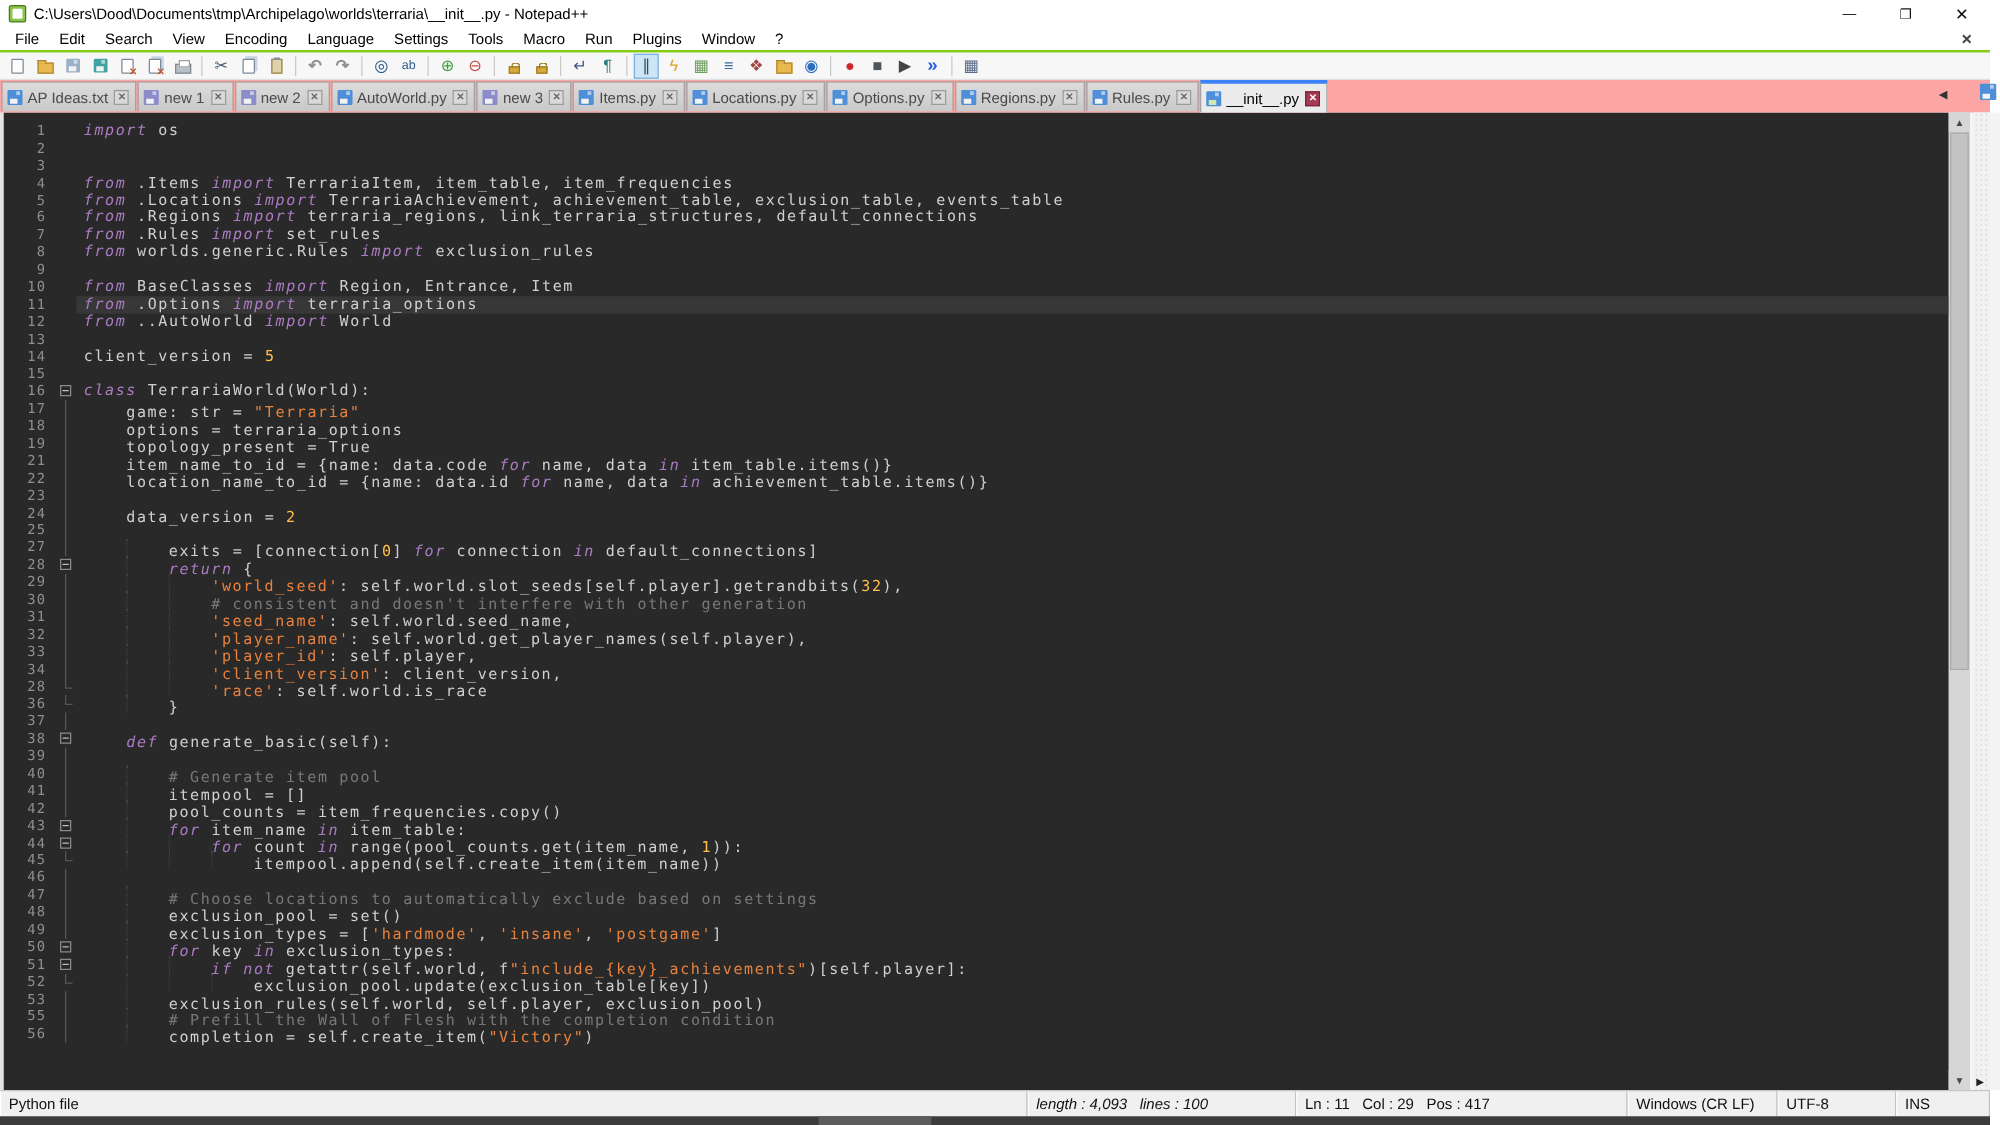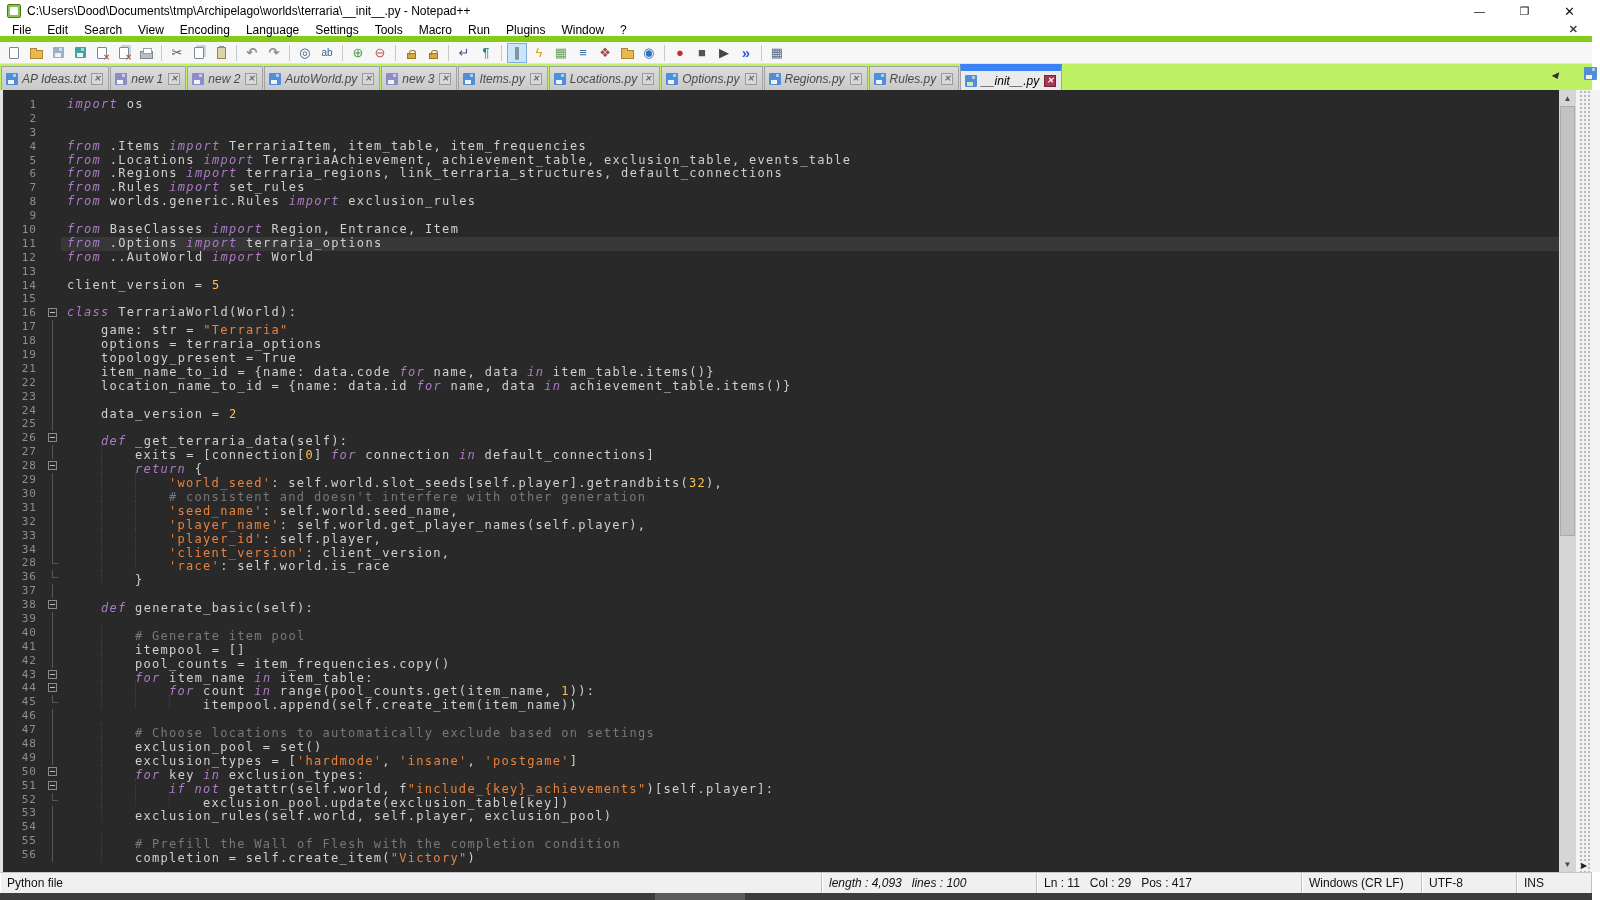--- a/index.html
+++ b/index.html
@@ -10,21 +10,21 @@
   
   .titlebar { height:22px; background:#ffffff; display:flex; align-items:center; flex:none; }
   .npp-icon { width:14px; height:14px; margin:0 6px 0 7px; background:#8ac24a; border:1px solid #4c7a22; border-radius:2px; position:relative; flex:none;}
   .npp-icon::after { content:""; position:absolute; left:2px; top:2px; width:8px; height:8px; background:#fff; border-radius:1px;}
   .title-text { font-size:12px; color:#000; white-space:nowrap; }
   .win-controls { margin-left:auto; display:flex; height:100%; }
   .win-btn { width:45px; height:100%; display:flex; align-items:center; justify-content:center; font-size:11px; color:#111; }
   .win-btn.close { font-size:13px; }
 
   
-  .menubar { height:20px; background:#ffffff; display:flex; align-items:center; padding-left:4px; position:relative; flex:none; border-bottom:6px solid #84cc16;}
+  .menubar { height:20px; background:#ffffff; display:flex; align-items:center; padding-left:4px; position:relative; flex:none; border-bottom:2px solid #84cc16;}
   .menu-item { font-size:12px; color:#000; padding:2px 8px; }
   .menu-doc-x { position:absolute; right:14px; font-size:11px; font-weight:bold; color:#444; }
 
   
   .toolbar { height:22px; background:#f7f7f7; border-bottom:1px solid #e2e2e2; display:flex; align-items:center; padding-left:3px; flex:none; }
   .tbtn { width:20px; height:20px; display:flex; align-items:center; justify-content:center; font-size:13px; margin:0 1px; position:relative; border:1px solid transparent; }
   .tbtn.active { background:#cde6f7; border:1px solid #7ab0dd; }
   .tsep { width:1px; height:16px; background:#c9c9c9; margin:0 4px; }
   .i-page { width:10px; height:12px; background:#fdfdfd; border:1px solid #7a8a9a; border-radius:1px; }
   .i-page.shadow { box-shadow:2px -2px 0 0 #c9d5e1; }
@@ -35,23 +35,23 @@
   .i-floppy::before { content:""; position:absolute; left:2px; bottom:1px; width:6px; height:4px; background:#f2f2f2; }
   .i-floppy::after { content:""; position:absolute; right:2px; top:1px; width:3px; height:3px; background:rgba(255,255,255,.55); }
   .i-printer { width:13px; height:8px; background:#b9bfc7; border:1px solid #82888f; position:relative; margin-top:5px;}
   .i-printer::before { content:""; position:absolute; left:2px; top:-4px; width:7px; height:4px; background:#fff; border:1px solid #9aa0a6;}
   .i-clip { width:9px; height:12px; background:#dcd2ab; border:1px solid #98854a; position:relative;}
   .i-clip::before { content:""; position:absolute; left:1px; top:-2px; width:5px; height:2px; background:#8a9097; }
   .i-lock { width:9px; height:6px; background:#d6ab3e; border:1px solid #9a7b20; position:relative; margin-top:6px;}
   .i-lock::before { content:""; position:absolute; left:1px; top:-4px; width:5px; height:4px; border:1px solid #9a7b20; border-bottom:none; border-radius:3px 3px 0 0;}
 
   
-  .tabbar { height:26px; background:#bef264; display:flex; align-items:flex-end; position:relative; flex:none;font-style:italic; }
+  .tabbar { height:26px; background:#fca5a5; display:flex; align-items:flex-start; position:relative; flex:none; }
   .tab { height:24px; margin:1px 0 0 1px; display:flex; align-items:center; padding:0 5px 0 4px; background:linear-gradient(#dcdcdc,#c9c9c9); border:1px solid #a3a3a3; border-bottom:none; font-size:12px; color:#4a4a4a; white-space:nowrap; }
-  .tab.active { height:26px; margin-top:0; background:#ebebeb; border-top:7px solid #3b82f6; color:#000; }
+  .tab.active { height:26px; margin-top:0; background:#ebebeb; border-top:3px solid #3b82f6; color:#000; }
   .tab .i-floppy { width:12px; height:12px; margin-right:4px; flex:none;}
   .f-blue { background:#4f8fd9; }
   .f-purple { background:#8d8ccb; }
   .f-activegreen { background:#4f8fd9; }
   .f-activegreen::before { background:#cfe9b0 !important; }
   .tabx { width:12px; height:12px; margin-left:5px; border:1px solid #9a9a9a; background:#d9d9d9; color:#666; font-size:8px; line-height:10px; text-align:center; font-weight:bold; flex:none;}
   .tab.active .tabx { background:#a43b52; border-color:#7d2038; color:#fff; }
   .tab-rail-left { position:absolute; right:34px; top:6px; font-size:9px; color:#333; }
   .tab-rail-floppy { position:absolute; right:-5px; top:3px; width:13px; height:13px; }
 
@@ -261,21 +261,20 @@
         <div class="line"><span class="ln">15</span><span class="fold"></span><span class="code"></span></div>
         <div class="line"><span class="ln">16</span><span class="fold"><span class="fbox"></span></span><span class="code"><span class="tk-kw">class</span><span class="tk-d"> TerrariaWorld(World):</span></span></div>
         <div class="line"><span class="ln">17</span><span class="fold"><span class="flinev"></span></span><span class="code"><span class="ind"></span><span class="tk-d">game: str = </span><span class="tk-s">"Terraria"</span></span></div>
         <div class="line"><span class="ln">18</span><span class="fold"><span class="flinev"></span></span><span class="code"><span class="ind"></span><span class="tk-d">options = terraria_options</span></span></div>
         <div class="line"><span class="ln">19</span><span class="fold"><span class="flinev"></span></span><span class="code"><span class="ind"></span><span class="tk-d">topology_present = True</span></span></div>
         <div class="line"><span class="ln">21</span><span class="fold"><span class="flinev"></span></span><span class="code"><span class="ind"></span><span class="tk-d">item_name_to_id = {name: data.code </span><span class="tk-kw">for</span><span class="tk-d"> name, data </span><span class="tk-kw">in</span><span class="tk-d"> item_table.items()}</span></span></div>
         <div class="line"><span class="ln">22</span><span class="fold"><span class="flinev"></span></span><span class="code"><span class="ind"></span><span class="tk-d">location_name_to_id = {name: data.id </span><span class="tk-kw">for</span><span class="tk-d"> name, data </span><span class="tk-kw">in</span><span class="tk-d"> achievement_table.items()}</span></span></div>
         <div class="line"><span class="ln">23</span><span class="fold"><span class="flinev"></span></span><span class="code"></span></div>
         <div class="line"><span class="ln">24</span><span class="fold"><span class="flinev"></span></span><span class="code"><span class="ind"></span><span class="tk-d">data_version = </span><span class="tk-n">2</span></span></div>
         <div class="line"><span class="ln">25</span><span class="fold"><span class="flinev"></span></span><span class="code"></span></div>
-        <div class="line"><span class="ln">26</span><span class="fold"><span class="fbox"></span></span><span class="code"><span class="ind"></span><span class="tk-kw">def</span><span class="tk-d"> _get_terraria_data(self):</span></span></div>
         <div class="line"><span class="ln">27</span><span class="fold"><span class="flinev"></span></span><span class="code"><span class="ind"></span><span class="ind g"></span><span class="tk-d">exits = [connection[</span><span class="tk-n">0</span><span class="tk-d">] </span><span class="tk-kw">for</span><span class="tk-d"> connection </span><span class="tk-kw">in</span><span class="tk-d"> default_connections]</span></span></div>
         <div class="line"><span class="ln">28</span><span class="fold"><span class="fbox"></span></span><span class="code"><span class="ind"></span><span class="ind g"></span><span class="tk-kw">return</span><span class="tk-d"> {</span></span></div>
         <div class="line"><span class="ln">29</span><span class="fold"><span class="flinev"></span></span><span class="code"><span class="ind"></span><span class="ind g"></span><span class="ind g"></span><span class="tk-s">'world_seed'</span><span class="tk-d">: self.world.slot_seeds[self.player].getrandbits(</span><span class="tk-n">32</span><span class="tk-d">),</span></span></div>
         <div class="line"><span class="ln">30</span><span class="fold"><span class="flinev"></span></span><span class="code"><span class="ind"></span><span class="ind g"></span><span class="ind g"></span><span class="tk-c"># consistent and doesn't interfere with other generation</span></span></div>
         <div class="line"><span class="ln">31</span><span class="fold"><span class="flinev"></span></span><span class="code"><span class="ind"></span><span class="ind g"></span><span class="ind g"></span><span class="tk-s">'seed_name'</span><span class="tk-d">: self.world.seed_name,</span></span></div>
         <div class="line"><span class="ln">32</span><span class="fold"><span class="flinev"></span></span><span class="code"><span class="ind"></span><span class="ind g"></span><span class="ind g"></span><span class="tk-s">'player_name'</span><span class="tk-d">: self.world.get_player_names(self.player),</span></span></div>
         <div class="line"><span class="ln">33</span><span class="fold"><span class="flinev"></span></span><span class="code"><span class="ind"></span><span class="ind g"></span><span class="ind g"></span><span class="tk-s">'player_id'</span><span class="tk-d">: self.player,</span></span></div>
         <div class="line"><span class="ln">34</span><span class="fold"><span class="flinev"></span></span><span class="code"><span class="ind"></span><span class="ind g"></span><span class="ind g"></span><span class="tk-s">'client_version'</span><span class="tk-d">: client_version,</span></span></div>
         <div class="line"><span class="ln">28</span><span class="fold"><span class="fend"></span></span><span class="code"><span class="ind"></span><span class="ind g"></span><span class="ind g"></span><span class="tk-s">'race'</span><span class="tk-d">: self.world.is_race</span></span></div>
         <div class="line"><span class="ln">36</span><span class="fold"><span class="fend"></span></span><span class="code"><span class="ind"></span><span class="ind g"></span><span class="tk-d">}</span></span></div>
@@ -289,21 +288,20 @@
         <div class="line"><span class="ln">44</span><span class="fold"><span class="fbox"></span></span><span class="code"><span class="ind"></span><span class="ind g"></span><span class="ind g"></span><span class="tk-kw">for</span><span class="tk-d"> count </span><span class="tk-kw">in</span><span class="tk-d"> range(pool_counts.get(item_name, </span><span class="tk-n">1</span><span class="tk-d">)):</span></span></div>
         <div class="line"><span class="ln">45</span><span class="fold"><span class="fend"></span></span><span class="code"><span class="ind"></span><span class="ind g"></span><span class="ind g"></span><span class="ind g"></span><span class="tk-d">itempool.append(self.create_item(item_name))</span></span></div>
         <div class="line"><span class="ln">46</span><span class="fold"><span class="flinev"></span></span><span class="code"></span></div>
         <div class="line"><span class="ln">47</span><span class="fold"><span class="flinev"></span></span><span class="code"><span class="ind"></span><span class="ind g"></span><span class="tk-c"># Choose locations to automatically exclude based on settings</span></span></div>
         <div class="line"><span class="ln">48</span><span class="fold"><span class="flinev"></span></span><span class="code"><span class="ind"></span><span class="ind g"></span><span class="tk-d">exclusion_pool = set()</span></span></div>
         <div class="line"><span class="ln">49</span><span class="fold"><span class="flinev"></span></span><span class="code"><span class="ind"></span><span class="ind g"></span><span class="tk-d">exclusion_types = [</span><span class="tk-s">'hardmode'</span><span class="tk-d">, </span><span class="tk-s">'insane'</span><span class="tk-d">, </span><span class="tk-s">'postgame'</span><span class="tk-d">]</span></span></div>
         <div class="line"><span class="ln">50</span><span class="fold"><span class="fbox"></span></span><span class="code"><span class="ind"></span><span class="ind g"></span><span class="tk-kw">for</span><span class="tk-d"> key </span><span class="tk-kw">in</span><span class="tk-d"> exclusion_types:</span></span></div>
         <div class="line"><span class="ln">51</span><span class="fold"><span class="fbox"></span></span><span class="code"><span class="ind"></span><span class="ind g"></span><span class="ind g"></span><span class="tk-kw">if</span><span class="tk-d"> </span><span class="tk-kw">not</span><span class="tk-d"> getattr(self.world, f</span><span class="tk-s">"include_{key}_achievements"</span><span class="tk-d">)[self.player]:</span></span></div>
         <div class="line"><span class="ln">52</span><span class="fold"><span class="fend"></span></span><span class="code"><span class="ind"></span><span class="ind g"></span><span class="ind g"></span><span class="ind g"></span><span class="tk-d">exclusion_pool.update(exclusion_table[key])</span></span></div>
         <div class="line"><span class="ln">53</span><span class="fold"><span class="flinev"></span></span><span class="code"><span class="ind"></span><span class="ind g"></span><span class="tk-d">exclusion_rules(self.world, self.player, exclusion_pool)</span></span></div>
-        <div class="line"><span class="ln">54</span><span class="fold"><span class="flinev"></span></span><span class="code"></span></div>
         <div class="line"><span class="ln">55</span><span class="fold"><span class="flinev"></span></span><span class="code"><span class="ind"></span><span class="ind g"></span><span class="tk-c"># Prefill the Wall of Flesh with the completion condition</span></span></div>
         <div class="line"><span class="ln">56</span><span class="fold"><span class="flinev"></span></span><span class="code"><span class="ind"></span><span class="ind g"></span><span class="tk-d">completion = self.create_item(</span><span class="tk-s">"Victory"</span><span class="tk-d">)</span></span></div>
       </div>
     <div class="vscroll">
       <div class="varrow up">▲</div>
       <div class="vthumb"></div>
       <div class="varrow down">▼</div>
     </div>
     <div class="gapcol"></div>
     <div class="dots">

